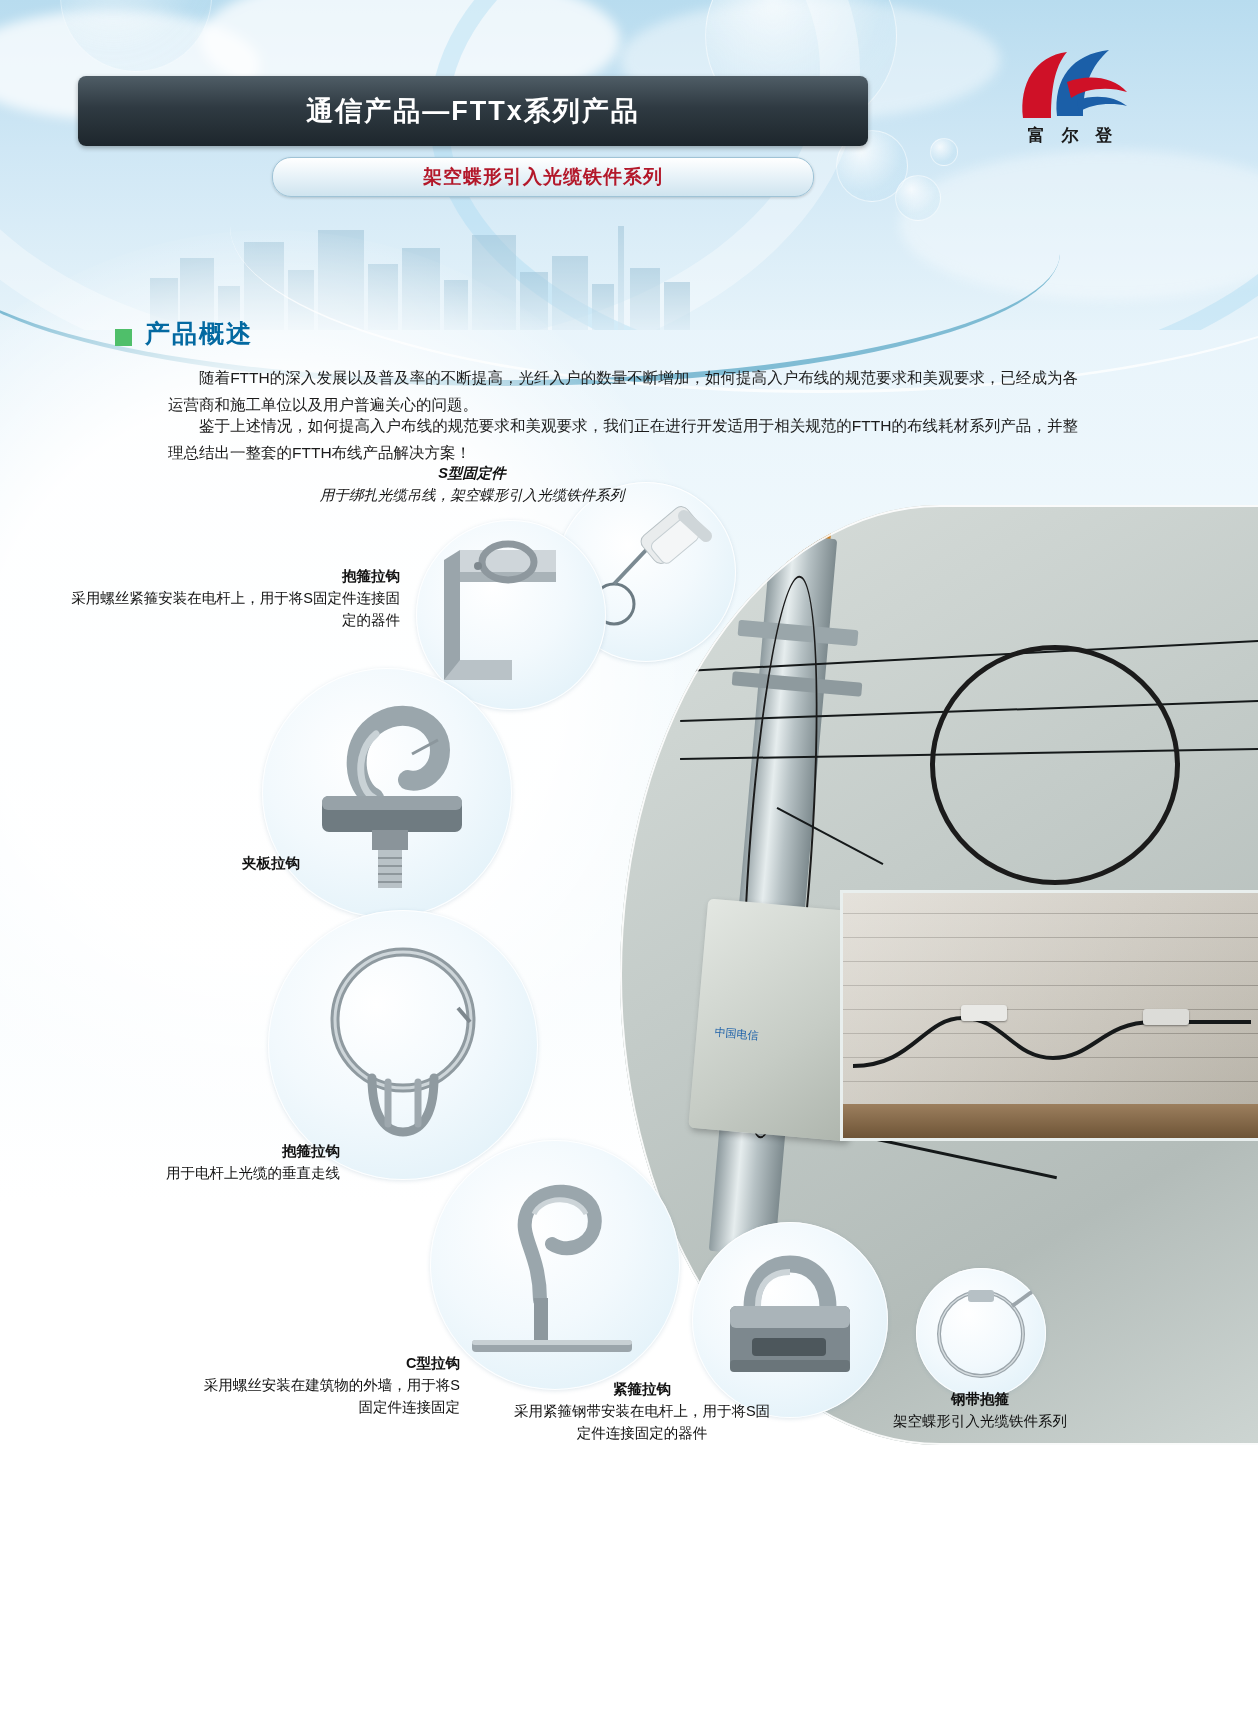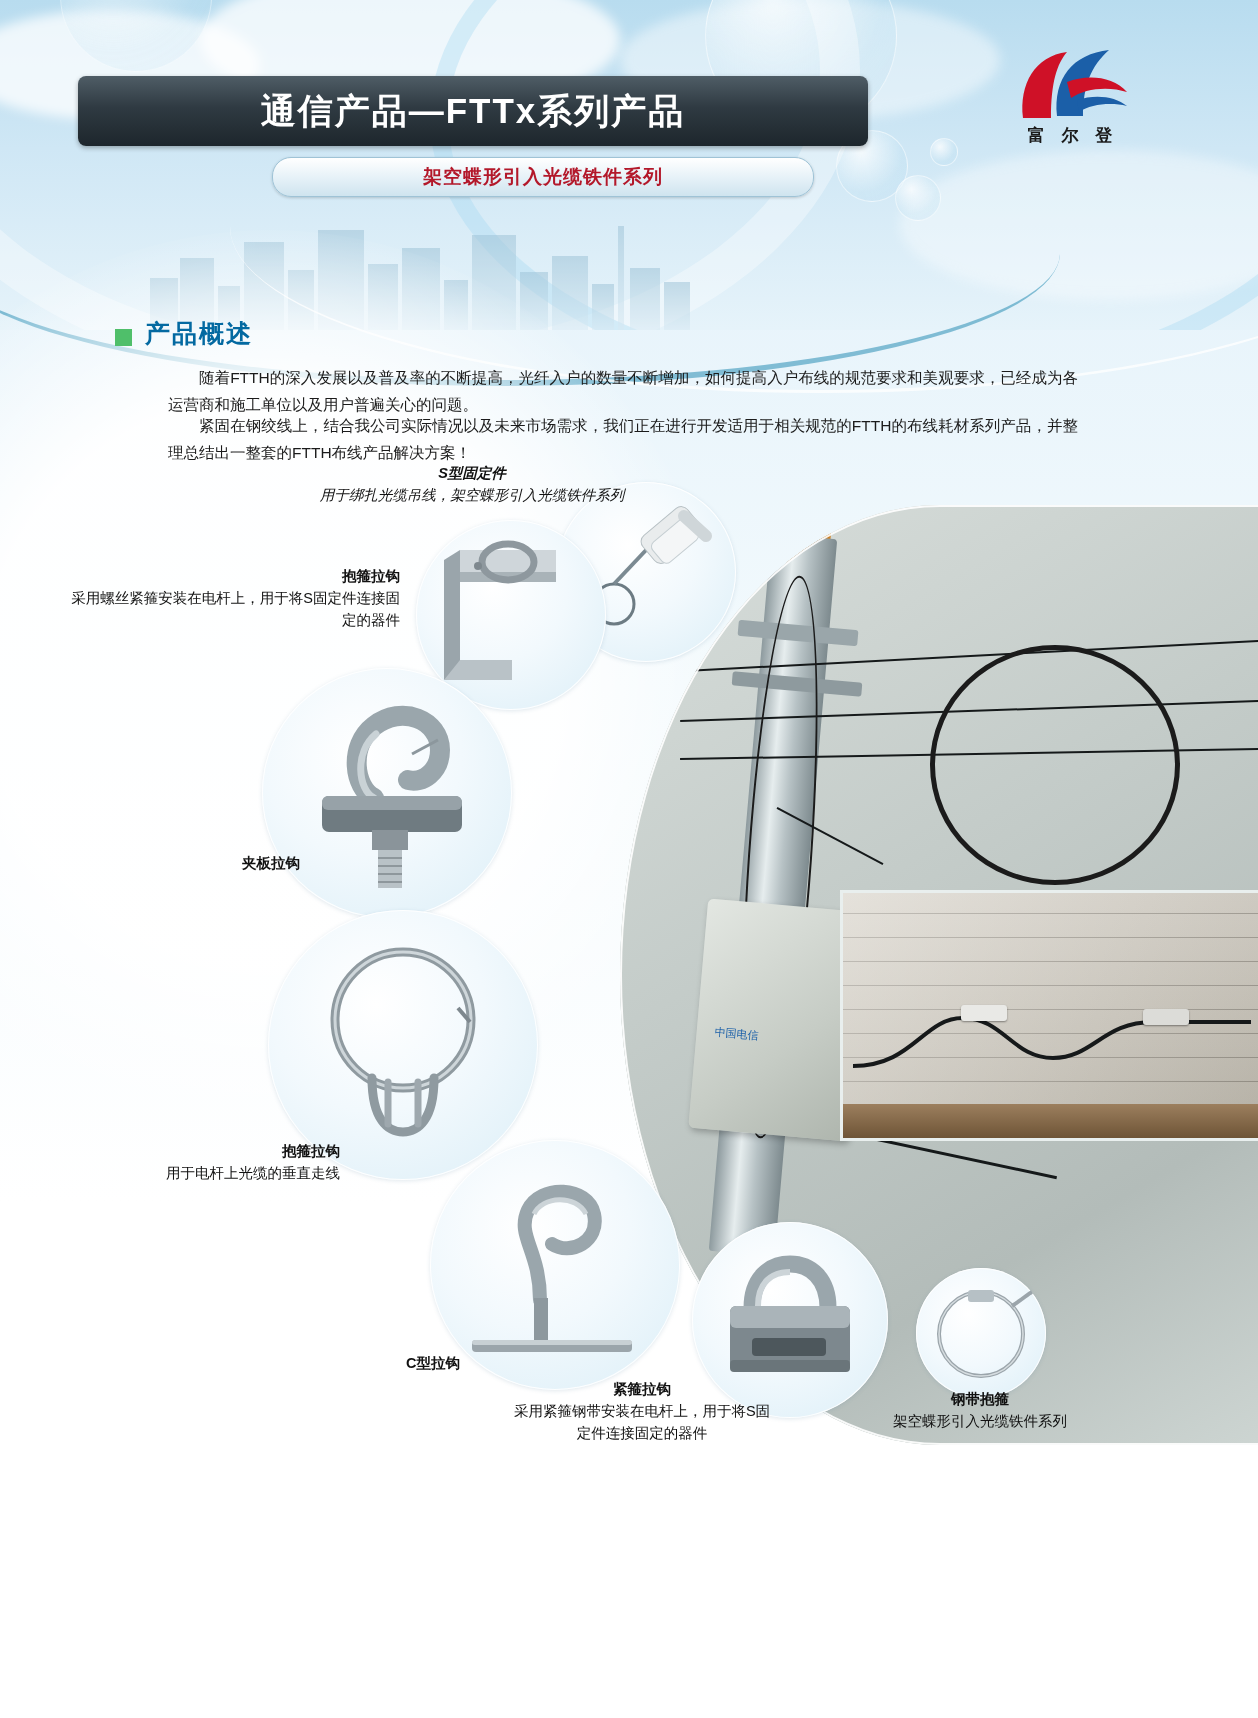--- a/index.html
+++ b/index.html
@@ -21,21 +21,21 @@
   
   .whitewash{position:absolute;left:-180px;top:230px;width:900px;height:900px;border-radius:50%;
     background:radial-gradient(circle,rgba(255,255,255,.95) 45%,rgba(255,255,255,0) 72%);}
   
   .title-bar{
     position:absolute;left:78px;top:76px;width:790px;height:70px;border-radius:8px;
     background:linear-gradient(180deg,#4f5d66 0%,#2f3a42 45%,#1d262c 100%);
     box-shadow:0 2px 5px rgba(0,0,0,.3);
   }
   .title-bar span{
-    display:block;text-align:center;line-height:70px;color:#fff;font-size:35px;font-weight:bold;letter-spacing:2px;
+    display:block;text-align:center;line-height:70px;color:#fff;font-size:27px;font-weight:bold;letter-spacing:2px;
   }
   .sub-bar{
     position:absolute;left:272px;top:157px;width:540px;height:38px;border-radius:19px;
     background:linear-gradient(180deg,#ffffff 0%,#e7f2f8 50%,#cfe4ef 100%);
     border:1px solid #9fc3d6;box-shadow:0 1px 3px rgba(0,0,0,.18);
   }
   .sub-bar span{display:block;text-align:center;line-height:38px;color:#b3182a;font-size:19px;font-weight:bold;letter-spacing:1px;}
   .logo{position:absolute;right:120px;top:48px;width:130px;height:110px;text-align:center;}
   .logo .mark{position:relative;width:112px;height:74px;margin:0 auto;}
   .logo .mark svg{position:absolute;left:0;top:0;}
@@ -146,21 +146,21 @@
   <div class="name">富 尔 登</div>
 </div>
 
 <div class="sec-bullet"></div>
 <div class="sec-title">产品概述</div>
 
 <div class="para p1">
   <span style="display:inline-block;width:2em;"></span><span>随着FTTH的深入发展以及普及率的不断提高，光纤入户的数量不断增加，如何提高入户布线的规范要求和美观要求，已经成为各运营商和施工单位以及用户普遍关心的问题。</span>
 </div>
 <div class="para p2">
-  <span style="display:inline-block;width:2em;"></span><span>紧固在钢绞线上，结合我公司实际情况以及未来市场需求，我们正在进行开发适用于相关规范的FTTH的布线耗材系列产品，并整理总结出一整套的FTTH布线产品解决方案！</span>
+  <span style="display:inline-block;width:2em;"></span><span>鉴于上述情况，如何提高入户布线的规范要求和美观要求，我们正在进行开发适用于相关规范的FTTH的布线耗材系列产品，并整理总结出一整套的FTTH布线产品解决方案！</span>
 </div>
 
 <div class="photo-disc">
   <div class="inner">
 
     <div style="position:absolute;left:0;top:0;width:640px;height:940px;background:linear-gradient(150deg,#d8dedb 0%,#c4ccc9 40%,#b3bcb9 75%,#cdd5d2 100%);"></div>
 
     <div class="pole-cap"></div>
     <div class="pole"></div>
     <div style="position:absolute;left:118px;top:120px;width:120px;height:16px;background:#9aa6aa;transform:rotate(5deg);border-radius:3px;"></div>
@@ -270,20 +270,21 @@
   <svg width="250" height="250" viewBox="0 0 250 250">
     <path d="M110 160 C110 110 86 96 98 70 C110 44 158 46 164 74 C170 102 140 116 122 104" fill="none" stroke="#9aa6ac" stroke-width="14" stroke-linecap="round"></path>
     <path d="M104 74 C112 56 146 54 156 74" fill="none" stroke="#ccd4d8" stroke-width="5"></path>
     <rect x="104" y="158" width="14" height="46" fill="#8d989e"></rect>
     <rect x="42" y="200" width="160" height="12" rx="4" fill="#9ba5ab"></rect>
     <rect x="42" y="200" width="160" height="5" rx="3" fill="#c8d0d4"></rect>
   </svg>
 </div>
 <div class="cap r" style="left:190px;top:1352px;width:270px;">
   <b>C型拉钩</b><br>
+  <span>采用螺丝安装在建筑物的外墙，用于将S固定件连接固定</span>
 </div>
 
 <div class="pc" style="left:692px;top:1222px;width:196px;height:196px;">
   <svg width="196" height="196" viewBox="0 0 196 196">
     <path d="M60 86 C60 56 78 42 98 42 C118 42 136 56 136 86" fill="none" stroke="#9aa6ac" stroke-width="17" stroke-linecap="round"></path>
     <path d="M66 84 C66 60 80 50 98 50" fill="none" stroke="#ccd4d8" stroke-width="6"></path>
     <rect x="38" y="84" width="120" height="62" rx="6" fill="#7d888e"></rect>
     <rect x="38" y="84" width="120" height="22" rx="6" fill="#aab4b9"></rect>
     <rect x="60" y="116" width="74" height="18" rx="4" fill="#4d575c"></rect>
     <rect x="38" y="138" width="120" height="12" rx="4" fill="#6a757a"></rect>

